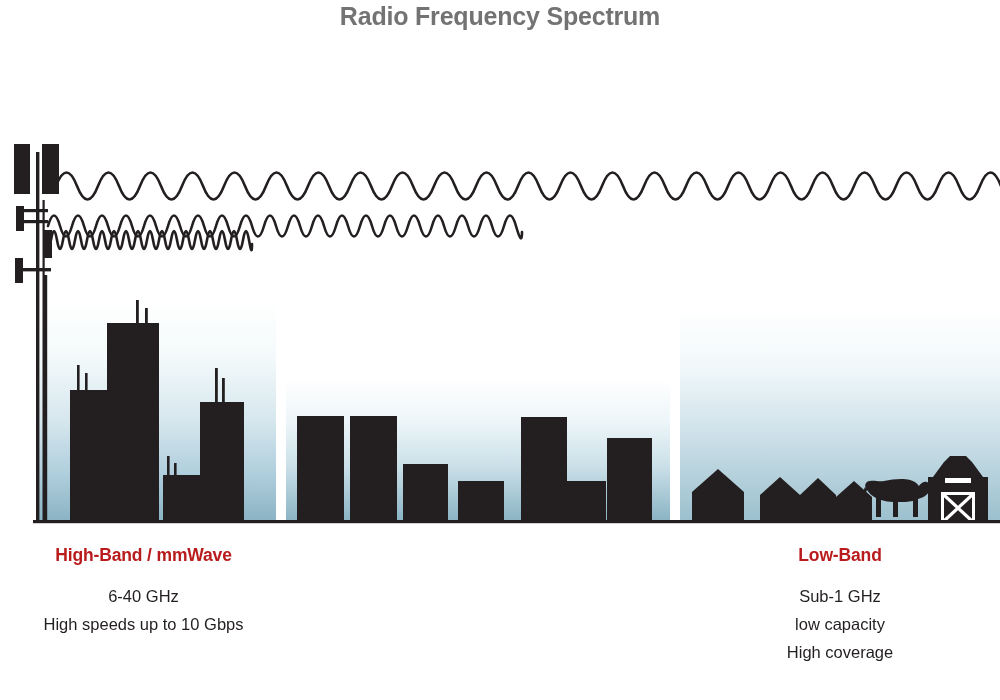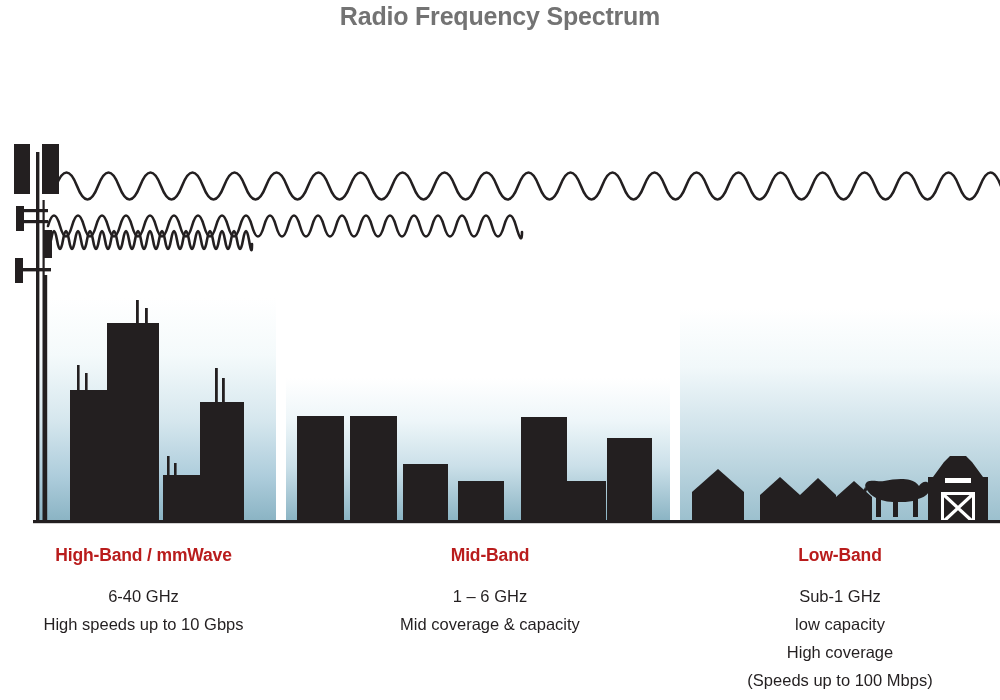--- a/index.html
+++ b/index.html
@@ -220,32 +220,24 @@
   <div class="captions">
 
     <div class="col col-high">
       <div class="col-title">High-Band / mmWave</div>
       <div class="col-lines">
         <div>6-40 GHz</div>
         <div>High speeds up to 10 Gbps</div>
       </div>
     </div>
 
-    <div class="col col-mid">
-      <div class="col-title">Mid-Band</div>
-      <div class="col-lines">
-        <div>1 – 6 GHz</div>
-        <div>Mid coverage &amp; capacity</div>
-      </div>
-    </div>
 
     <div class="col col-low">
       <div class="col-title">Low-Band</div>
       <div class="col-lines">
         <div>Sub-1 GHz</div>
         <div>low capacity</div>
         <div>High coverage</div>
-        <div>(Speeds up to 100 Mbps)</div>
       </div>
     </div>
 
   </div>
 </div>
 
 </body></html>

